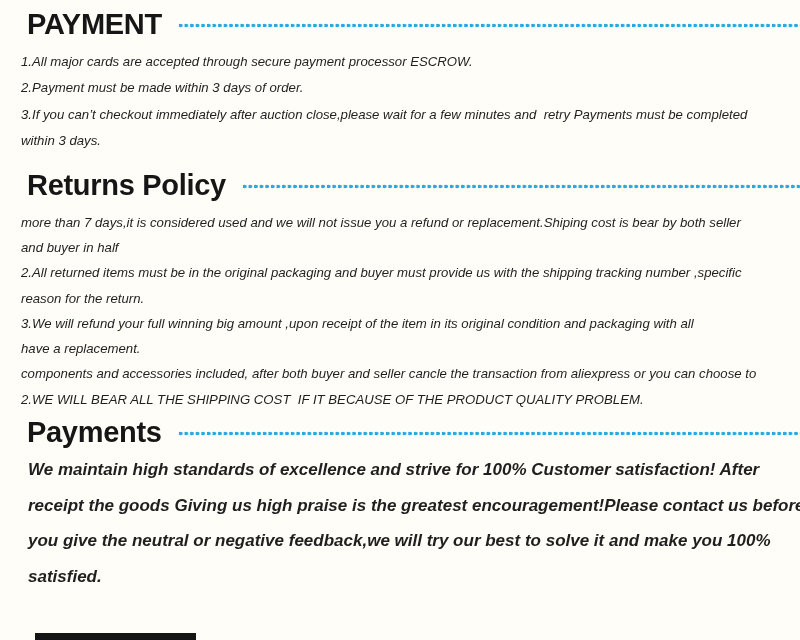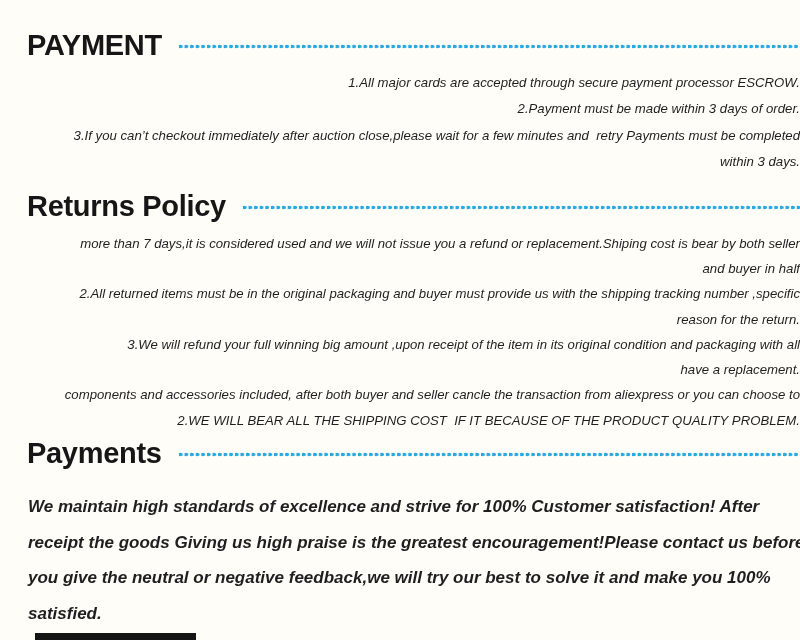--- a/index.html
+++ b/index.html
@@ -8,21 +8,21 @@
   }
   body {
     width: 800px;
     height: 640px;
     background: #fffdf8;
     overflow: hidden;
     position: relative;
     font-family: "Liberation Sans", sans-serif;
   }
   .page {
-    padding-top: 29px;
+    padding-top: 8px;
   }
   .heading-row {
     display: flex;
     align-items: center;
     padding-left: 27px;
     height: 32px;
   }
   .heading {
     font-family: "Liberation Sans", sans-serif;
     font-weight: bold;
@@ -42,30 +42,29 @@
     background-size: 5.6px 5px;
     background-repeat: repeat-x;
   }
   .body-text {
     font-style: italic;
     color: #1f1f1f;
   }
   .body-small {
     font-size: 13.2px;
     padding-left: 21px;
-    text-align: right;
   }
   .sec-payment .body-text { margin-top: 9px; }
   .sec-payment .line { line-height: 26.4px; }
   .sec-returns { margin-top: 14px; }
   .sec-returns .body-text { margin-top: 9px; }
   .sec-returns .line { line-height: 25.3px; }
   .sec-feedback { margin-top: 4px; }
   .sec-feedback .body-text {
-    margin-top: 20px;
+    margin-top: 4px;
     font-size: 17px;
     font-weight: 600;
     padding-left: 28px;
   }
   .sec-feedback .line { line-height: 35.5px; }
   .line {
     white-space: pre;
   }
   .cropped-heading-bar {
     position: absolute;

